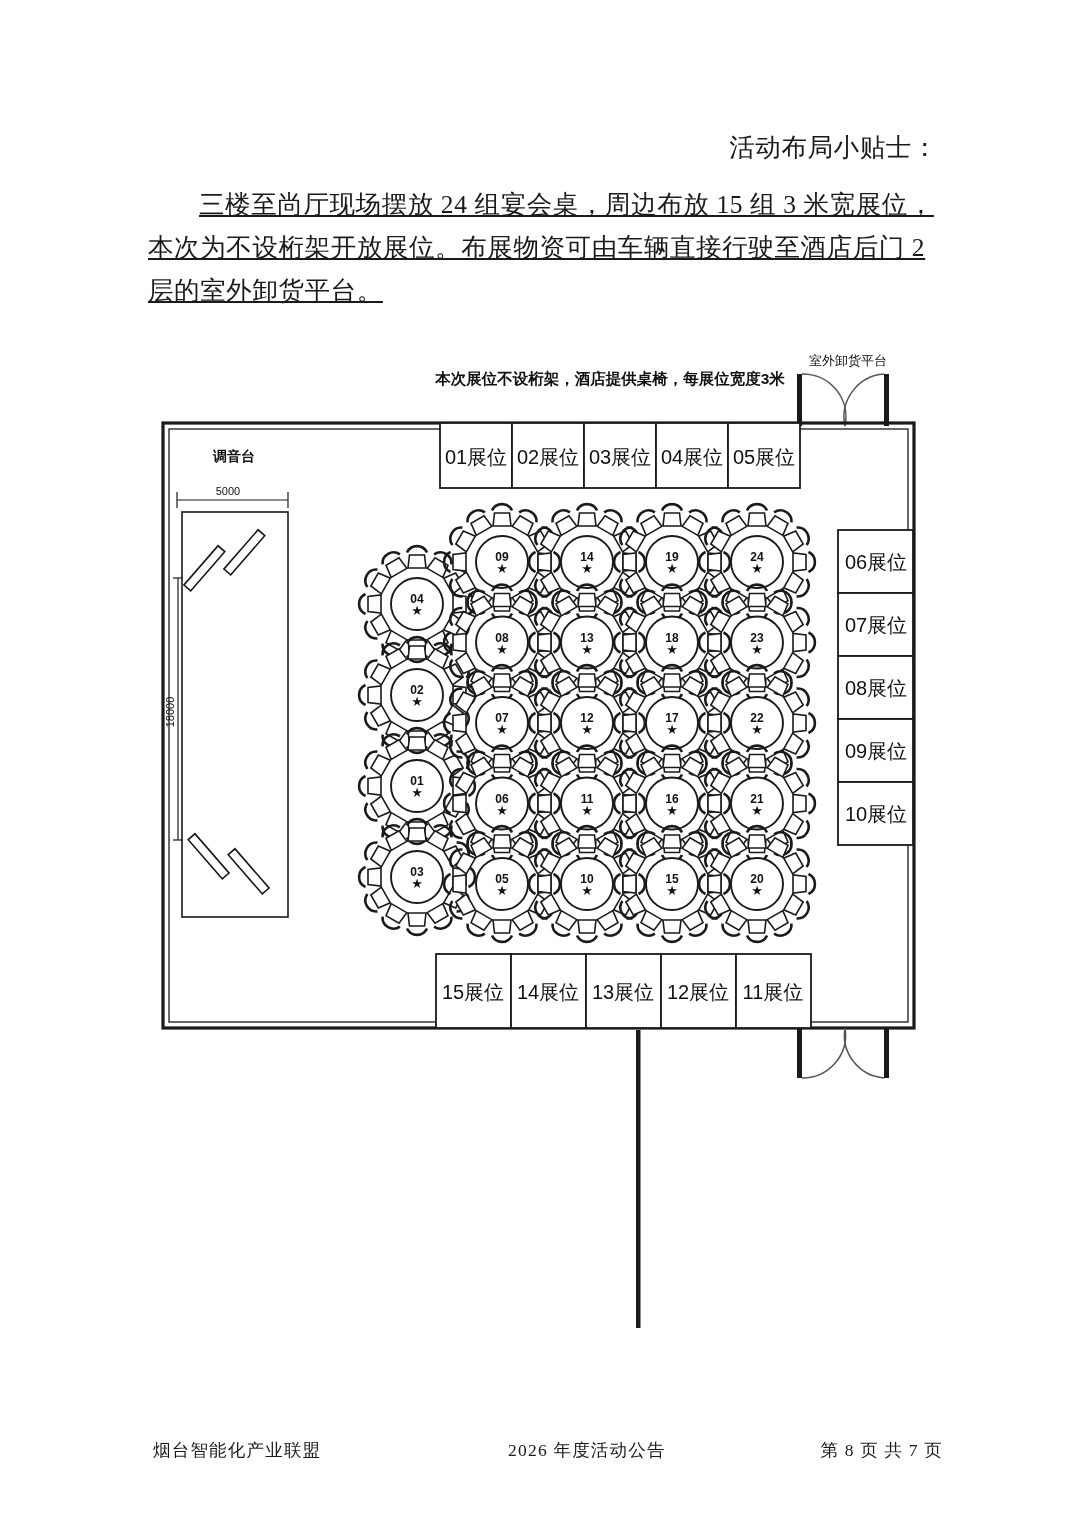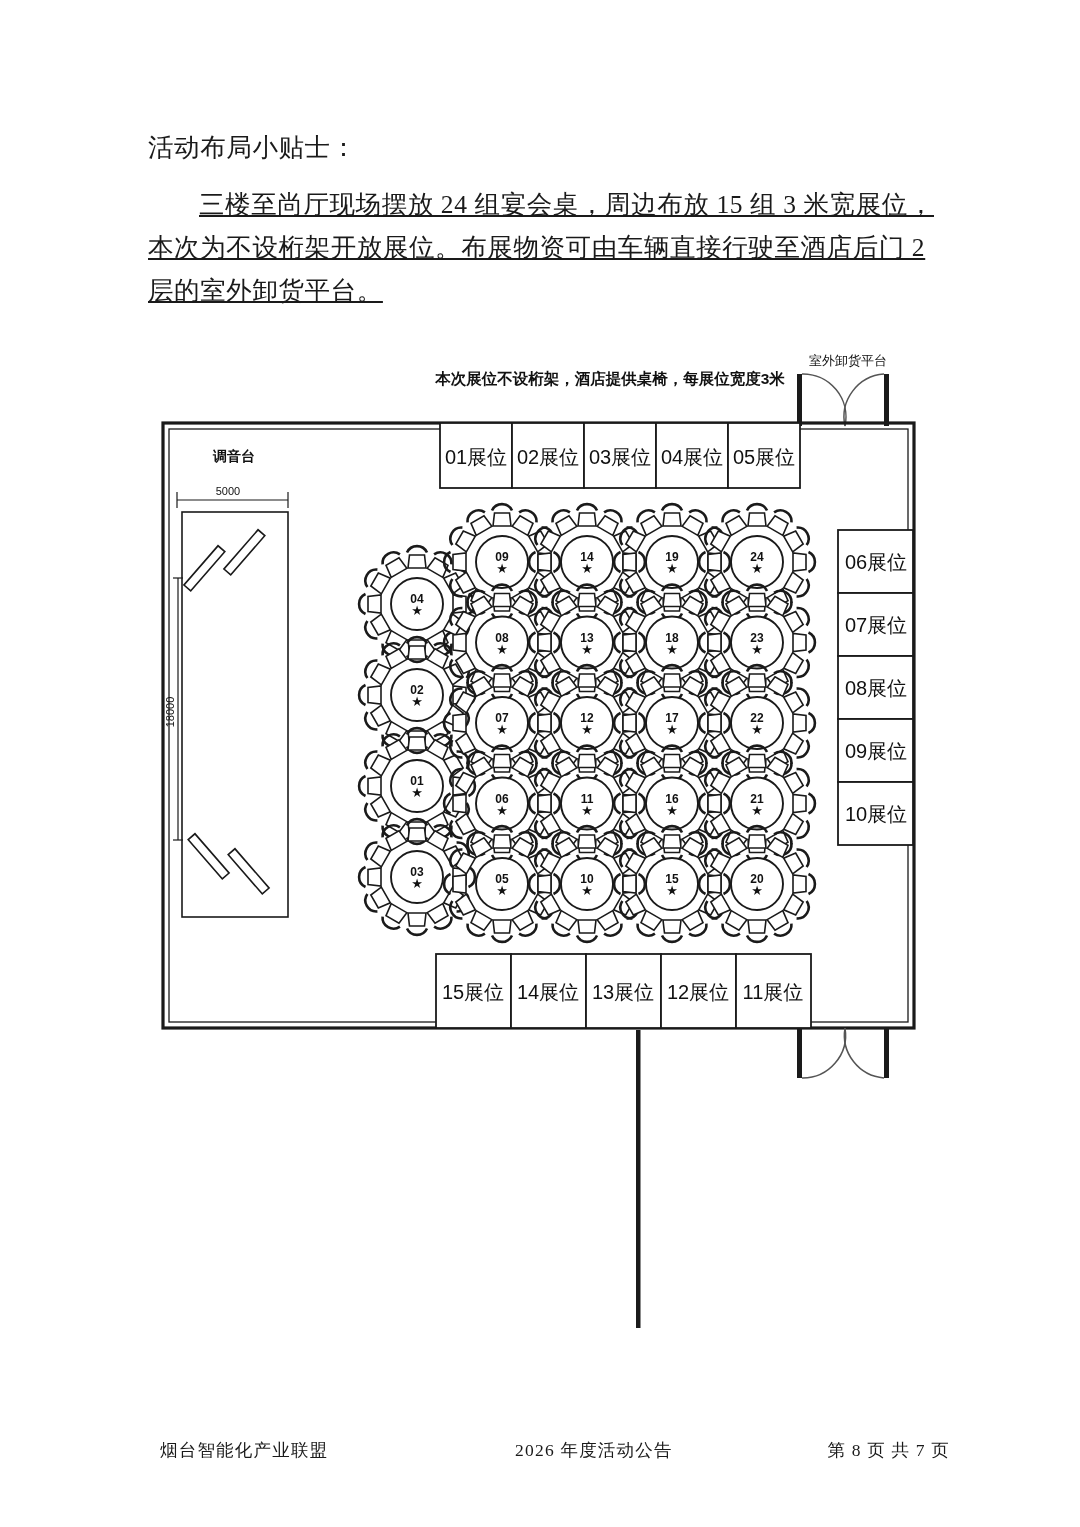--- a/index.html
+++ b/index.html
@@ -24,35 +24,35 @@
     width: 790px;
   }
   .para {
     font-size: 25.5px;
     line-height: 43px;
     letter-spacing: 0.6px;
     color: #1a1a1a;
     margin: 0;
   }
   .para.indent { text-indent: 2em; margin-top: 14px; text-decoration: underline; }
-  .para.heading { margin-bottom: 8px; }
+  .para.heading { margin-bottom: 8px; text-align: right; }
 
   
   #floorplan {
     position: absolute;
     left: 0px;
     top: 340px;
     width: 1080px;
     height: 1060px;
   }
 
   
   .footer {
     position: absolute;
-    left: 160px;
+    left: 153px;
     top: 1438px;
     width: 790px;
     display: flex;
     justify-content: space-between;
     align-items: center;
     font-size: 17.5px;
     letter-spacing: 1.2px;
     color: #1a1a1a;
   }
   .footer > div { white-space: nowrap; }

